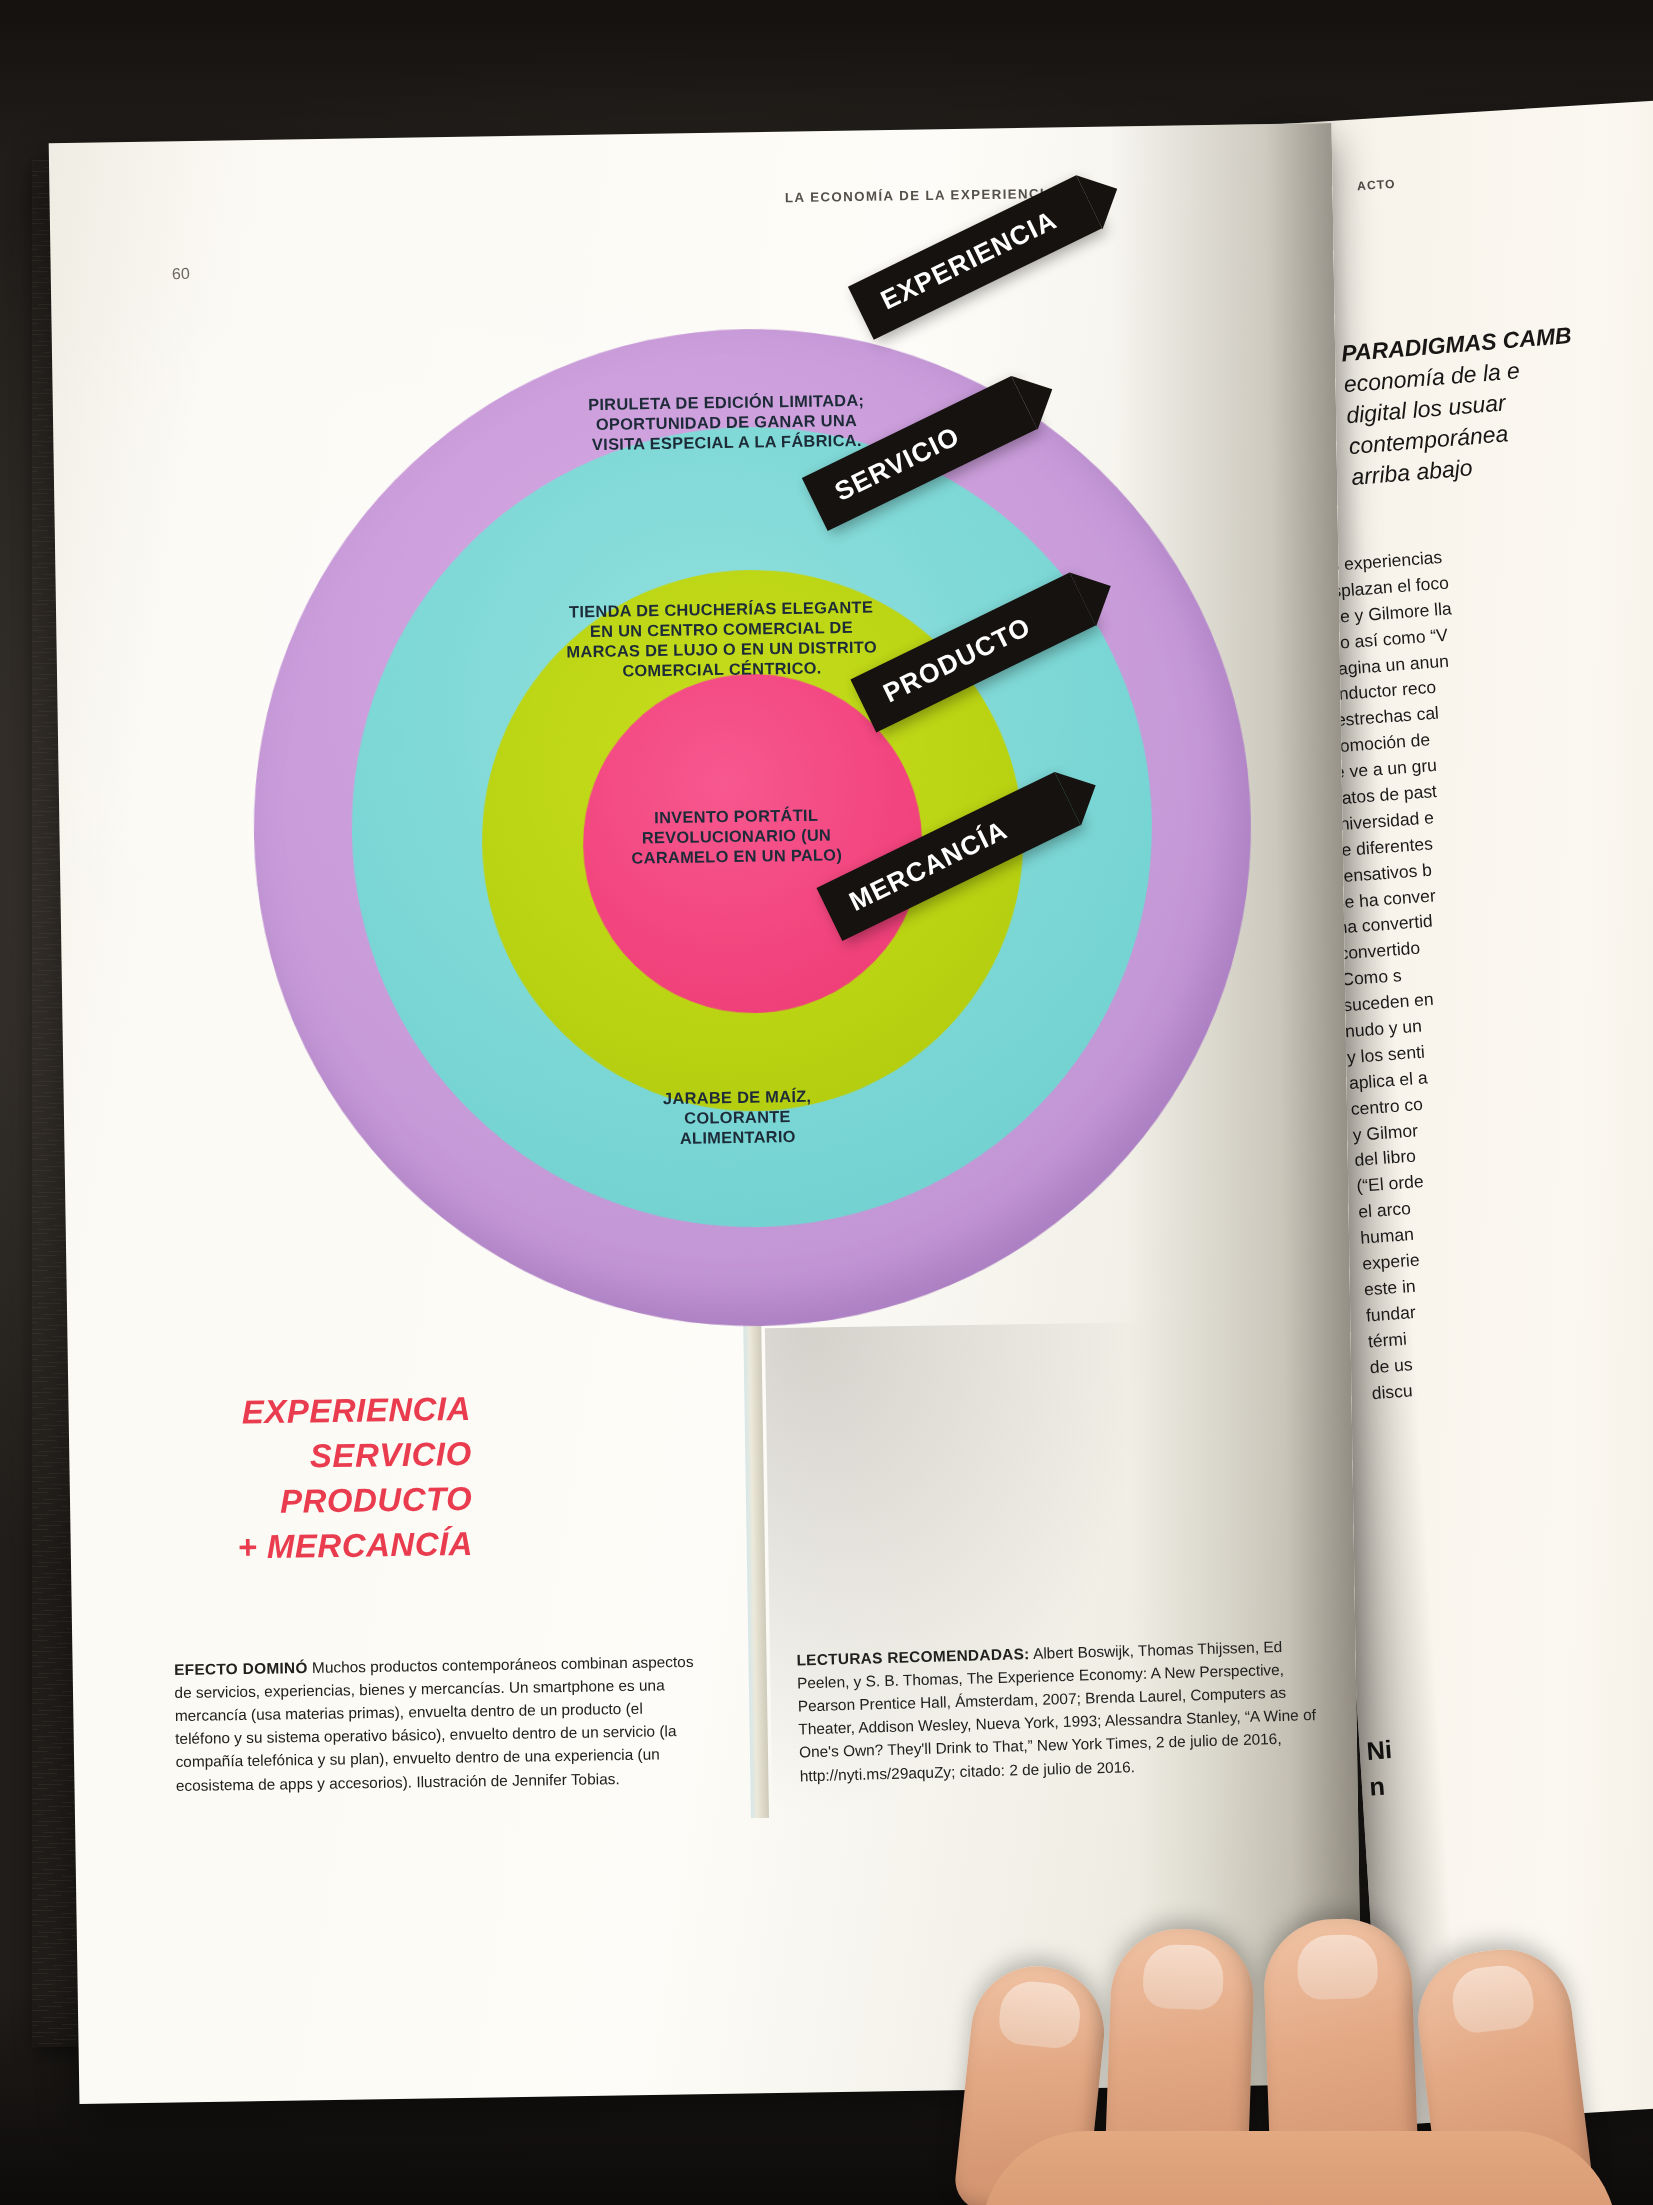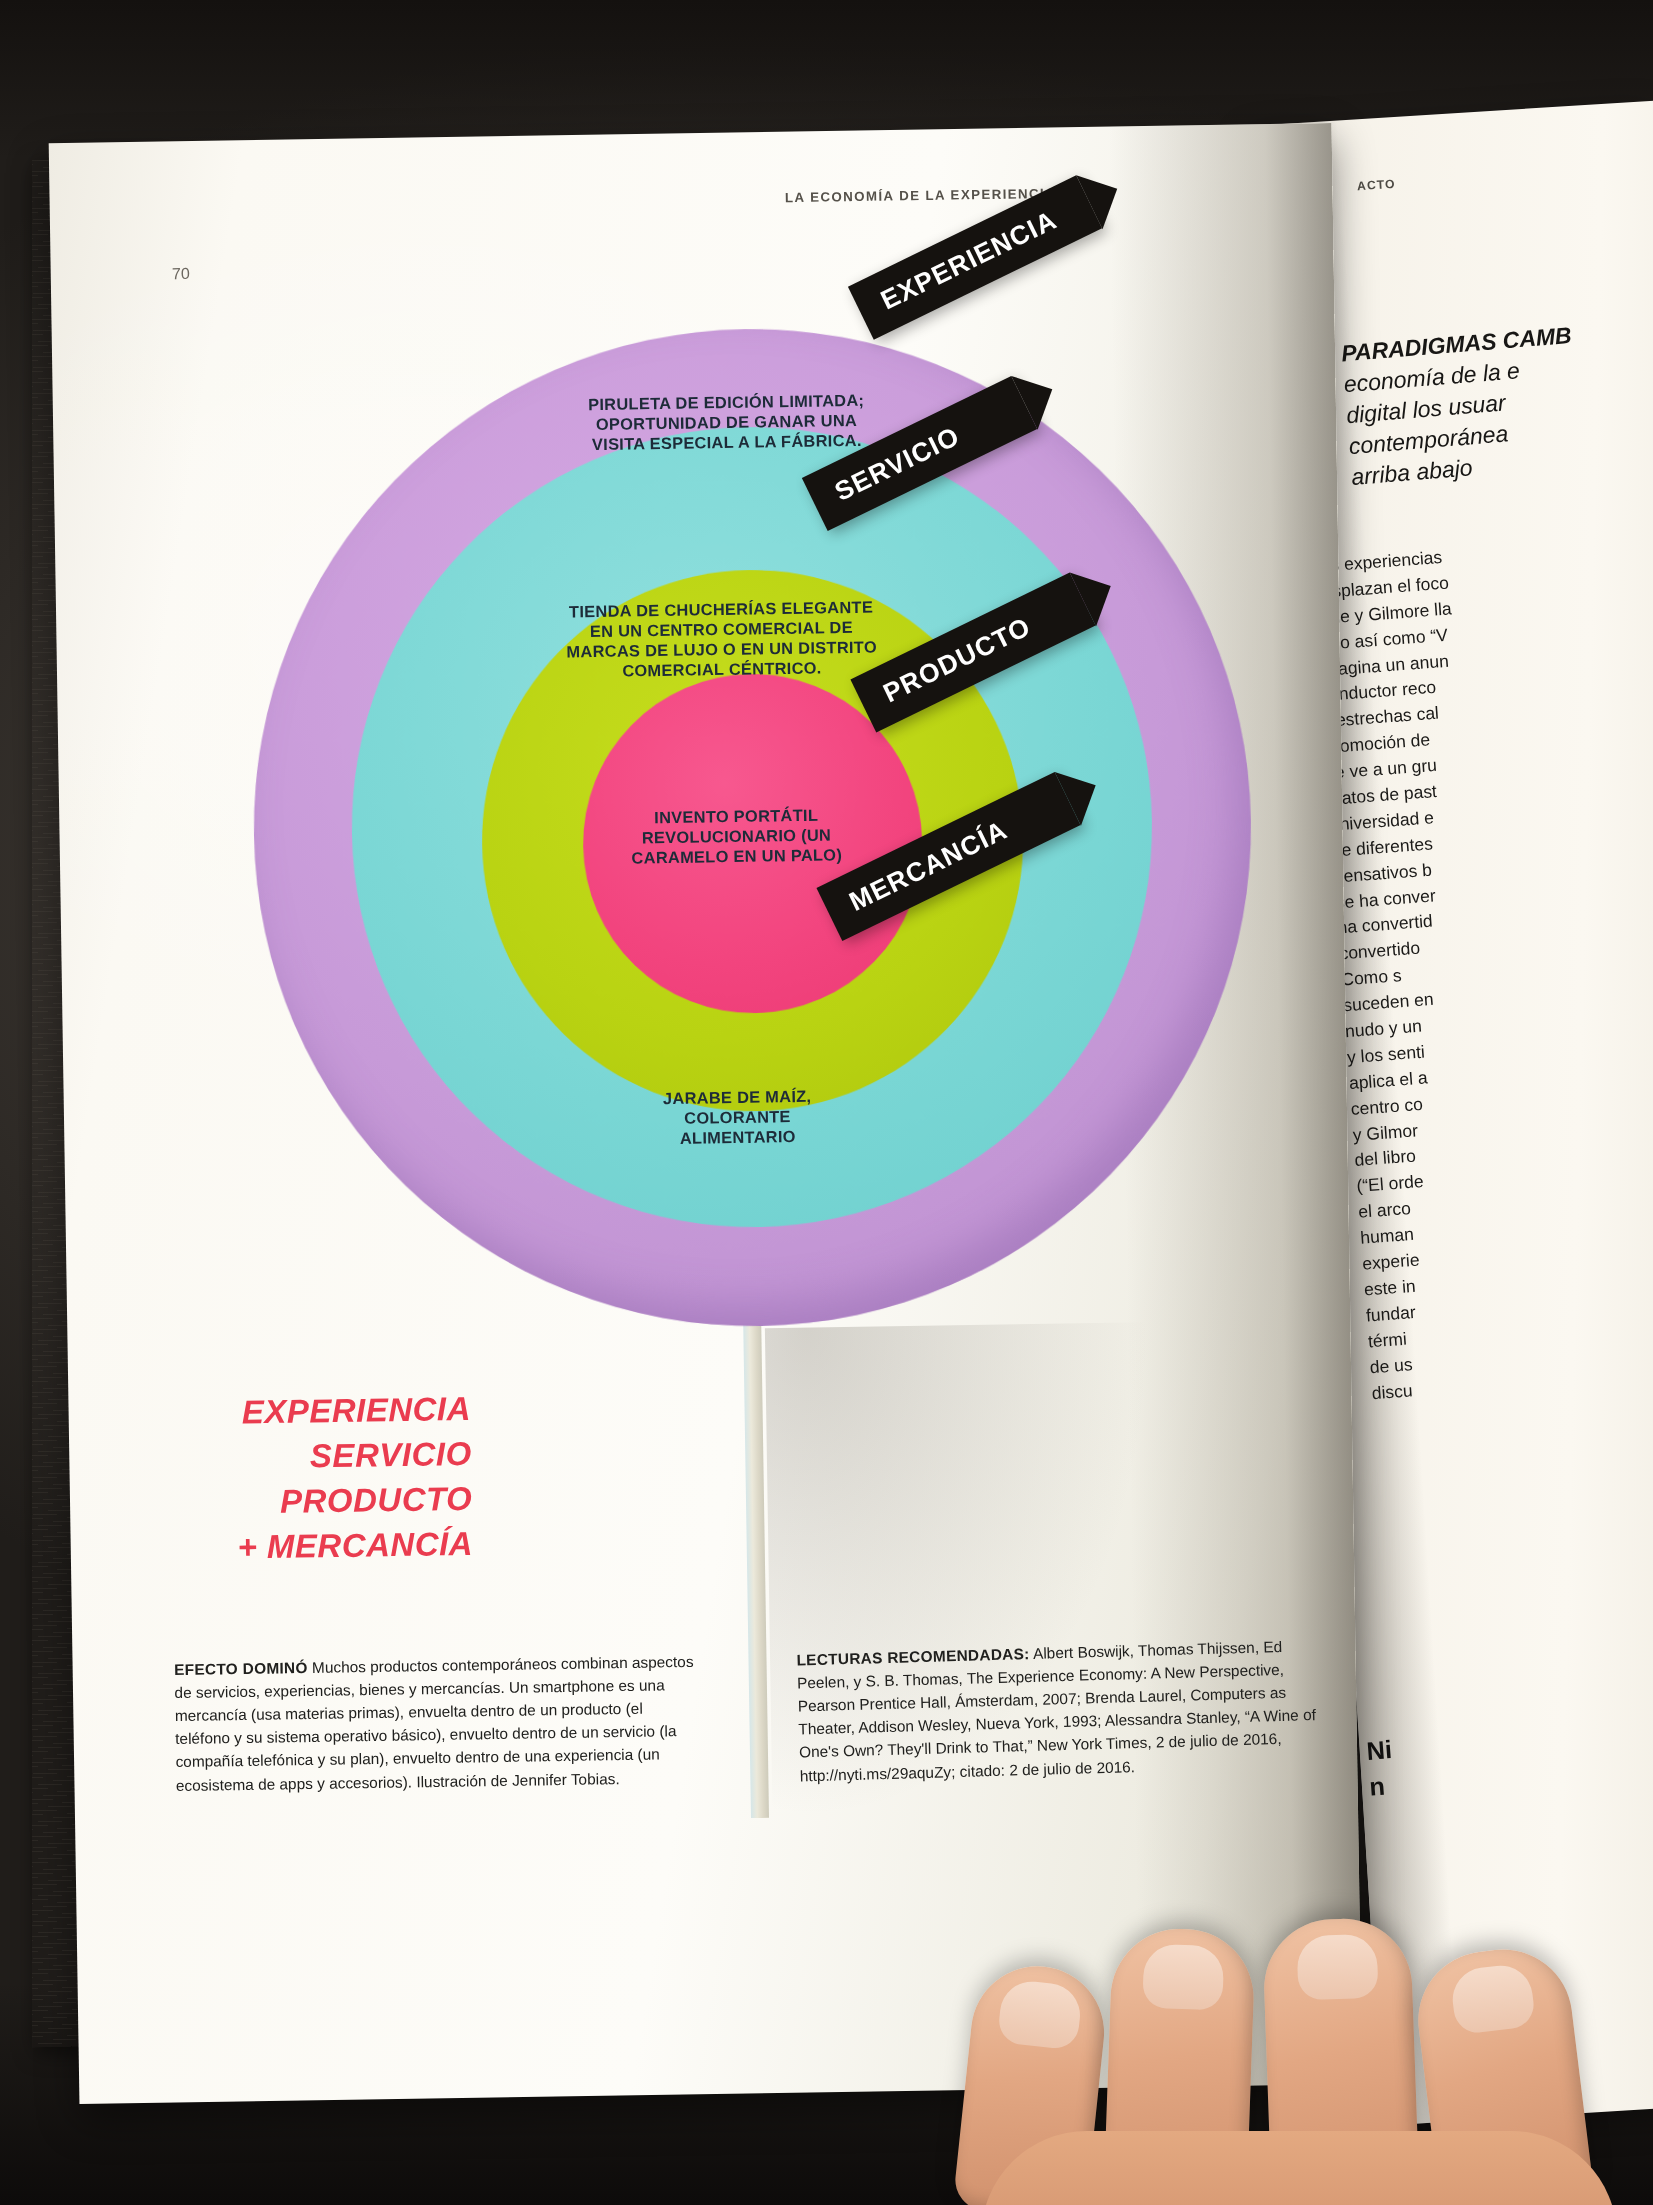--- a/index.html
+++ b/index.html
@@ -397,21 +397,21 @@
   </div>
 
   <div class="page-left">
     <div class="page-left-inner">
       <div class="page-sheen"></div>
       <div class="gutter-shadow"></div>
     </div>
   </div>
 
   <div class="running-head">LA ECONOMÍA DE LA EXPERIENCIA</div>
-  <div class="page-number">70</div>
+  <div class="page-number">60</div>
 
   <div class="stick"></div>
   <div class="soft-shadow"></div>
 
   <div class="lolly">
     <div class="ring ring-outer"></div>
     <div class="ring ring-mid"></div>
     <div class="ring ring-inner"></div>
     <div class="ring ring-core"></div>
   </div>

